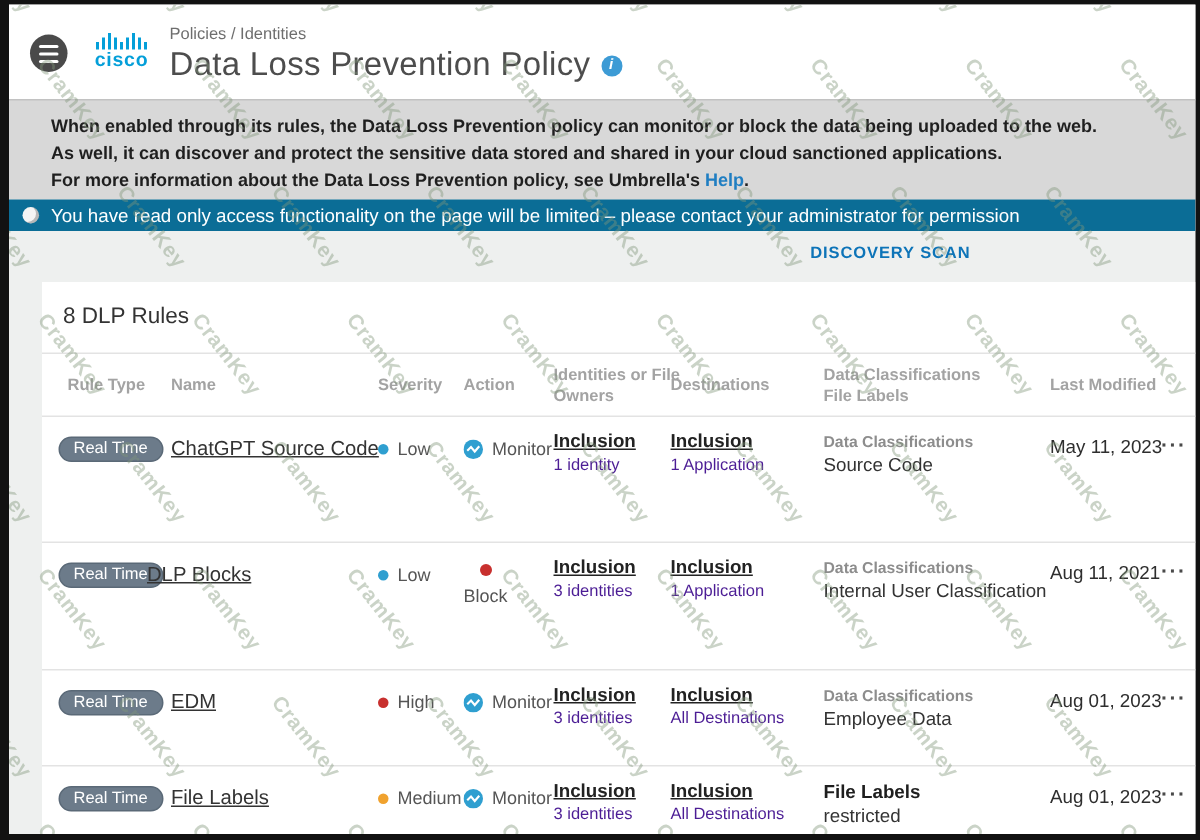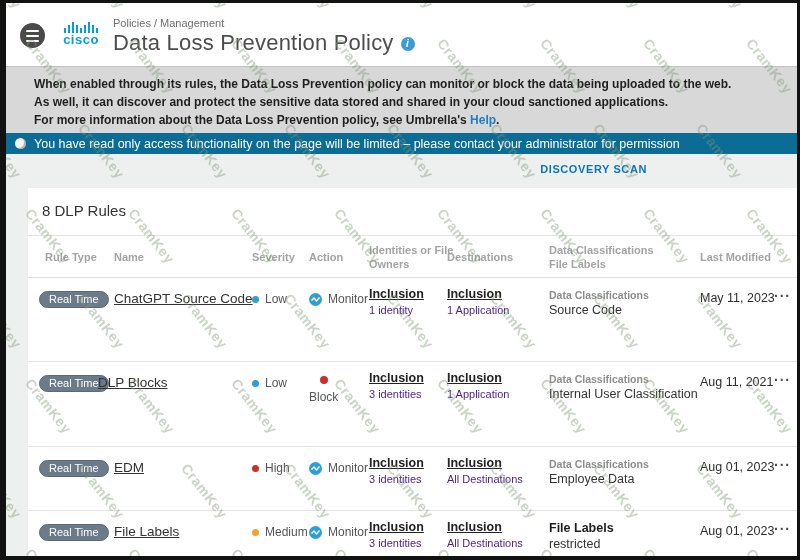--- a/index.html
+++ b/index.html
@@ -85,21 +85,21 @@
           <i style="height: 11px;"></i>
           <i style="height: 8px;"></i>
           <i style="height: 5px;"></i>
           <i style="height: 8px;"></i>
           <i style="height: 11px;"></i>
           <i style="height: 8px;"></i>
           <i style="height: 5px;"></i>
         </div>
       <div class="word">cisco</div>
     </div>
-    <div class="crumb">Policies / Management</div>
+    <div class="crumb">Policies / Identities</div>
     <div class="ptitle"><span>Data Loss Prevention Policy</span><span class="info-dot">i</span></div>
   </div>
 
   <div class="desc">
     <div>When enabled through its rules, the Data Loss Prevention policy can monitor or block the data being uploaded to the web.</div>
     <div>As well, it can discover and protect the sensitive data stored and shared in your cloud sanctioned applications.</div>
     <div><span>For more information about the Data Loss Prevention policy, see Umbrella's </span><span class="lnk">Help</span><span>.</span></div>
   </div>
 
   <div class="notice">

